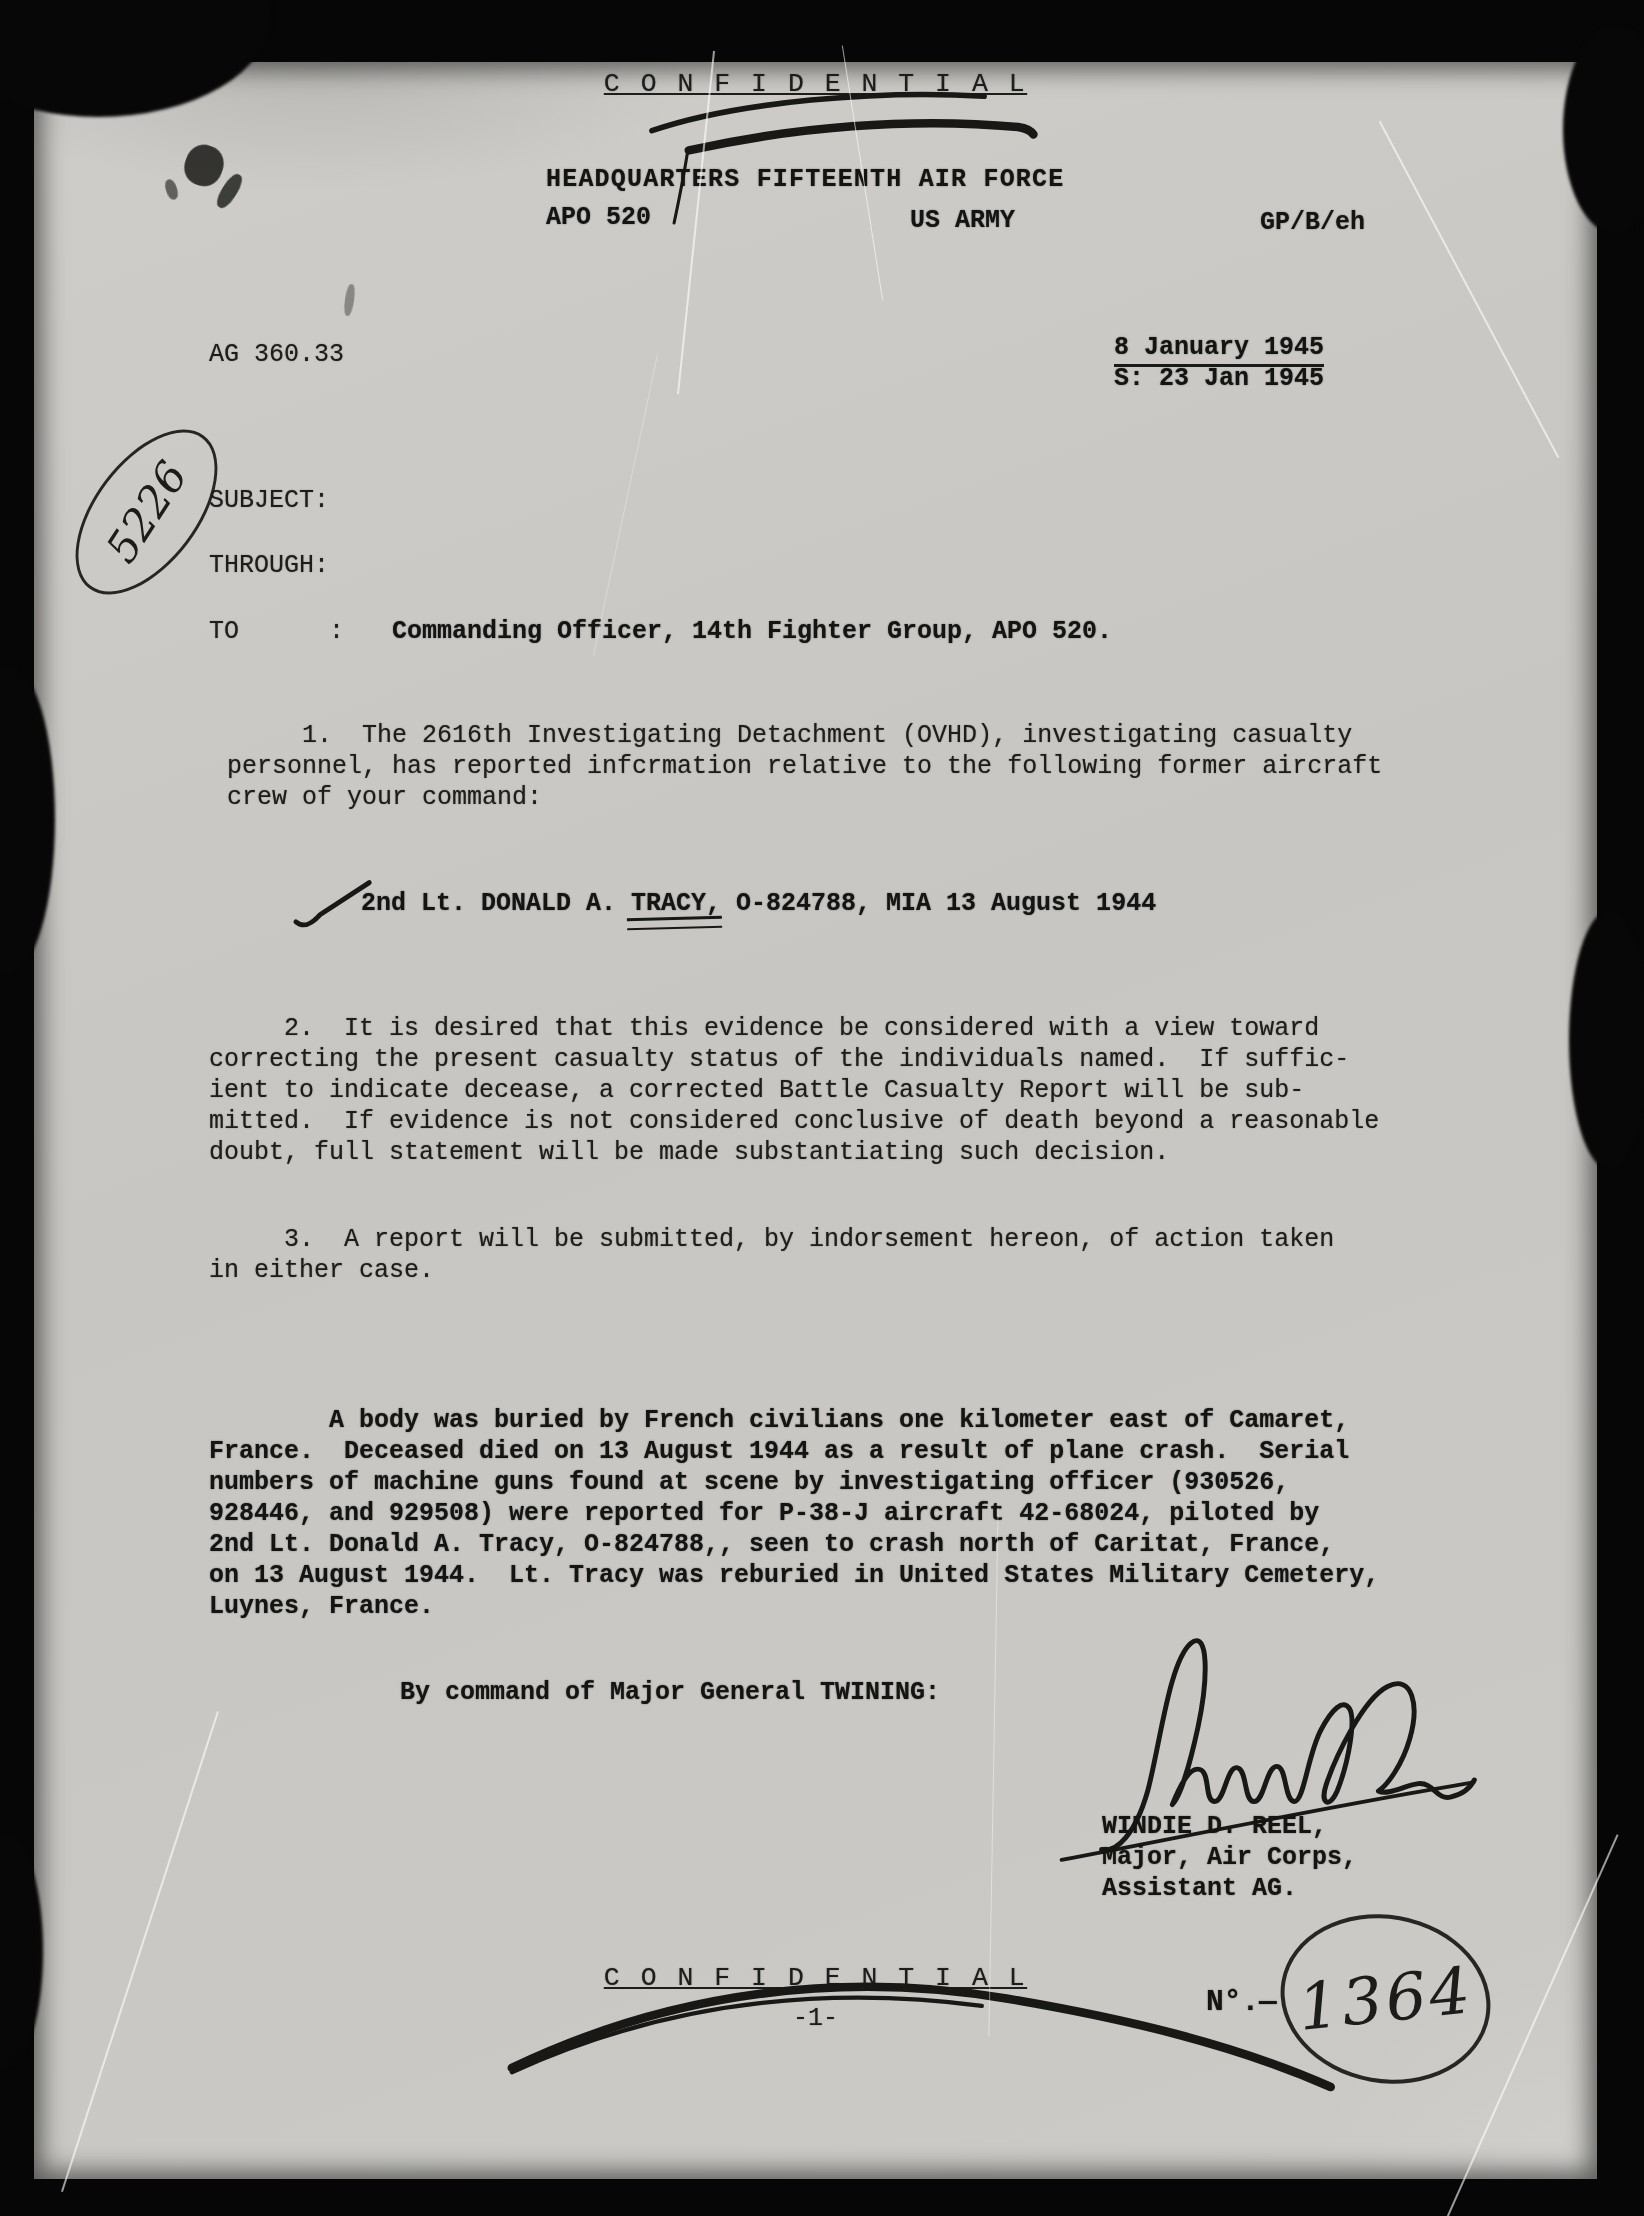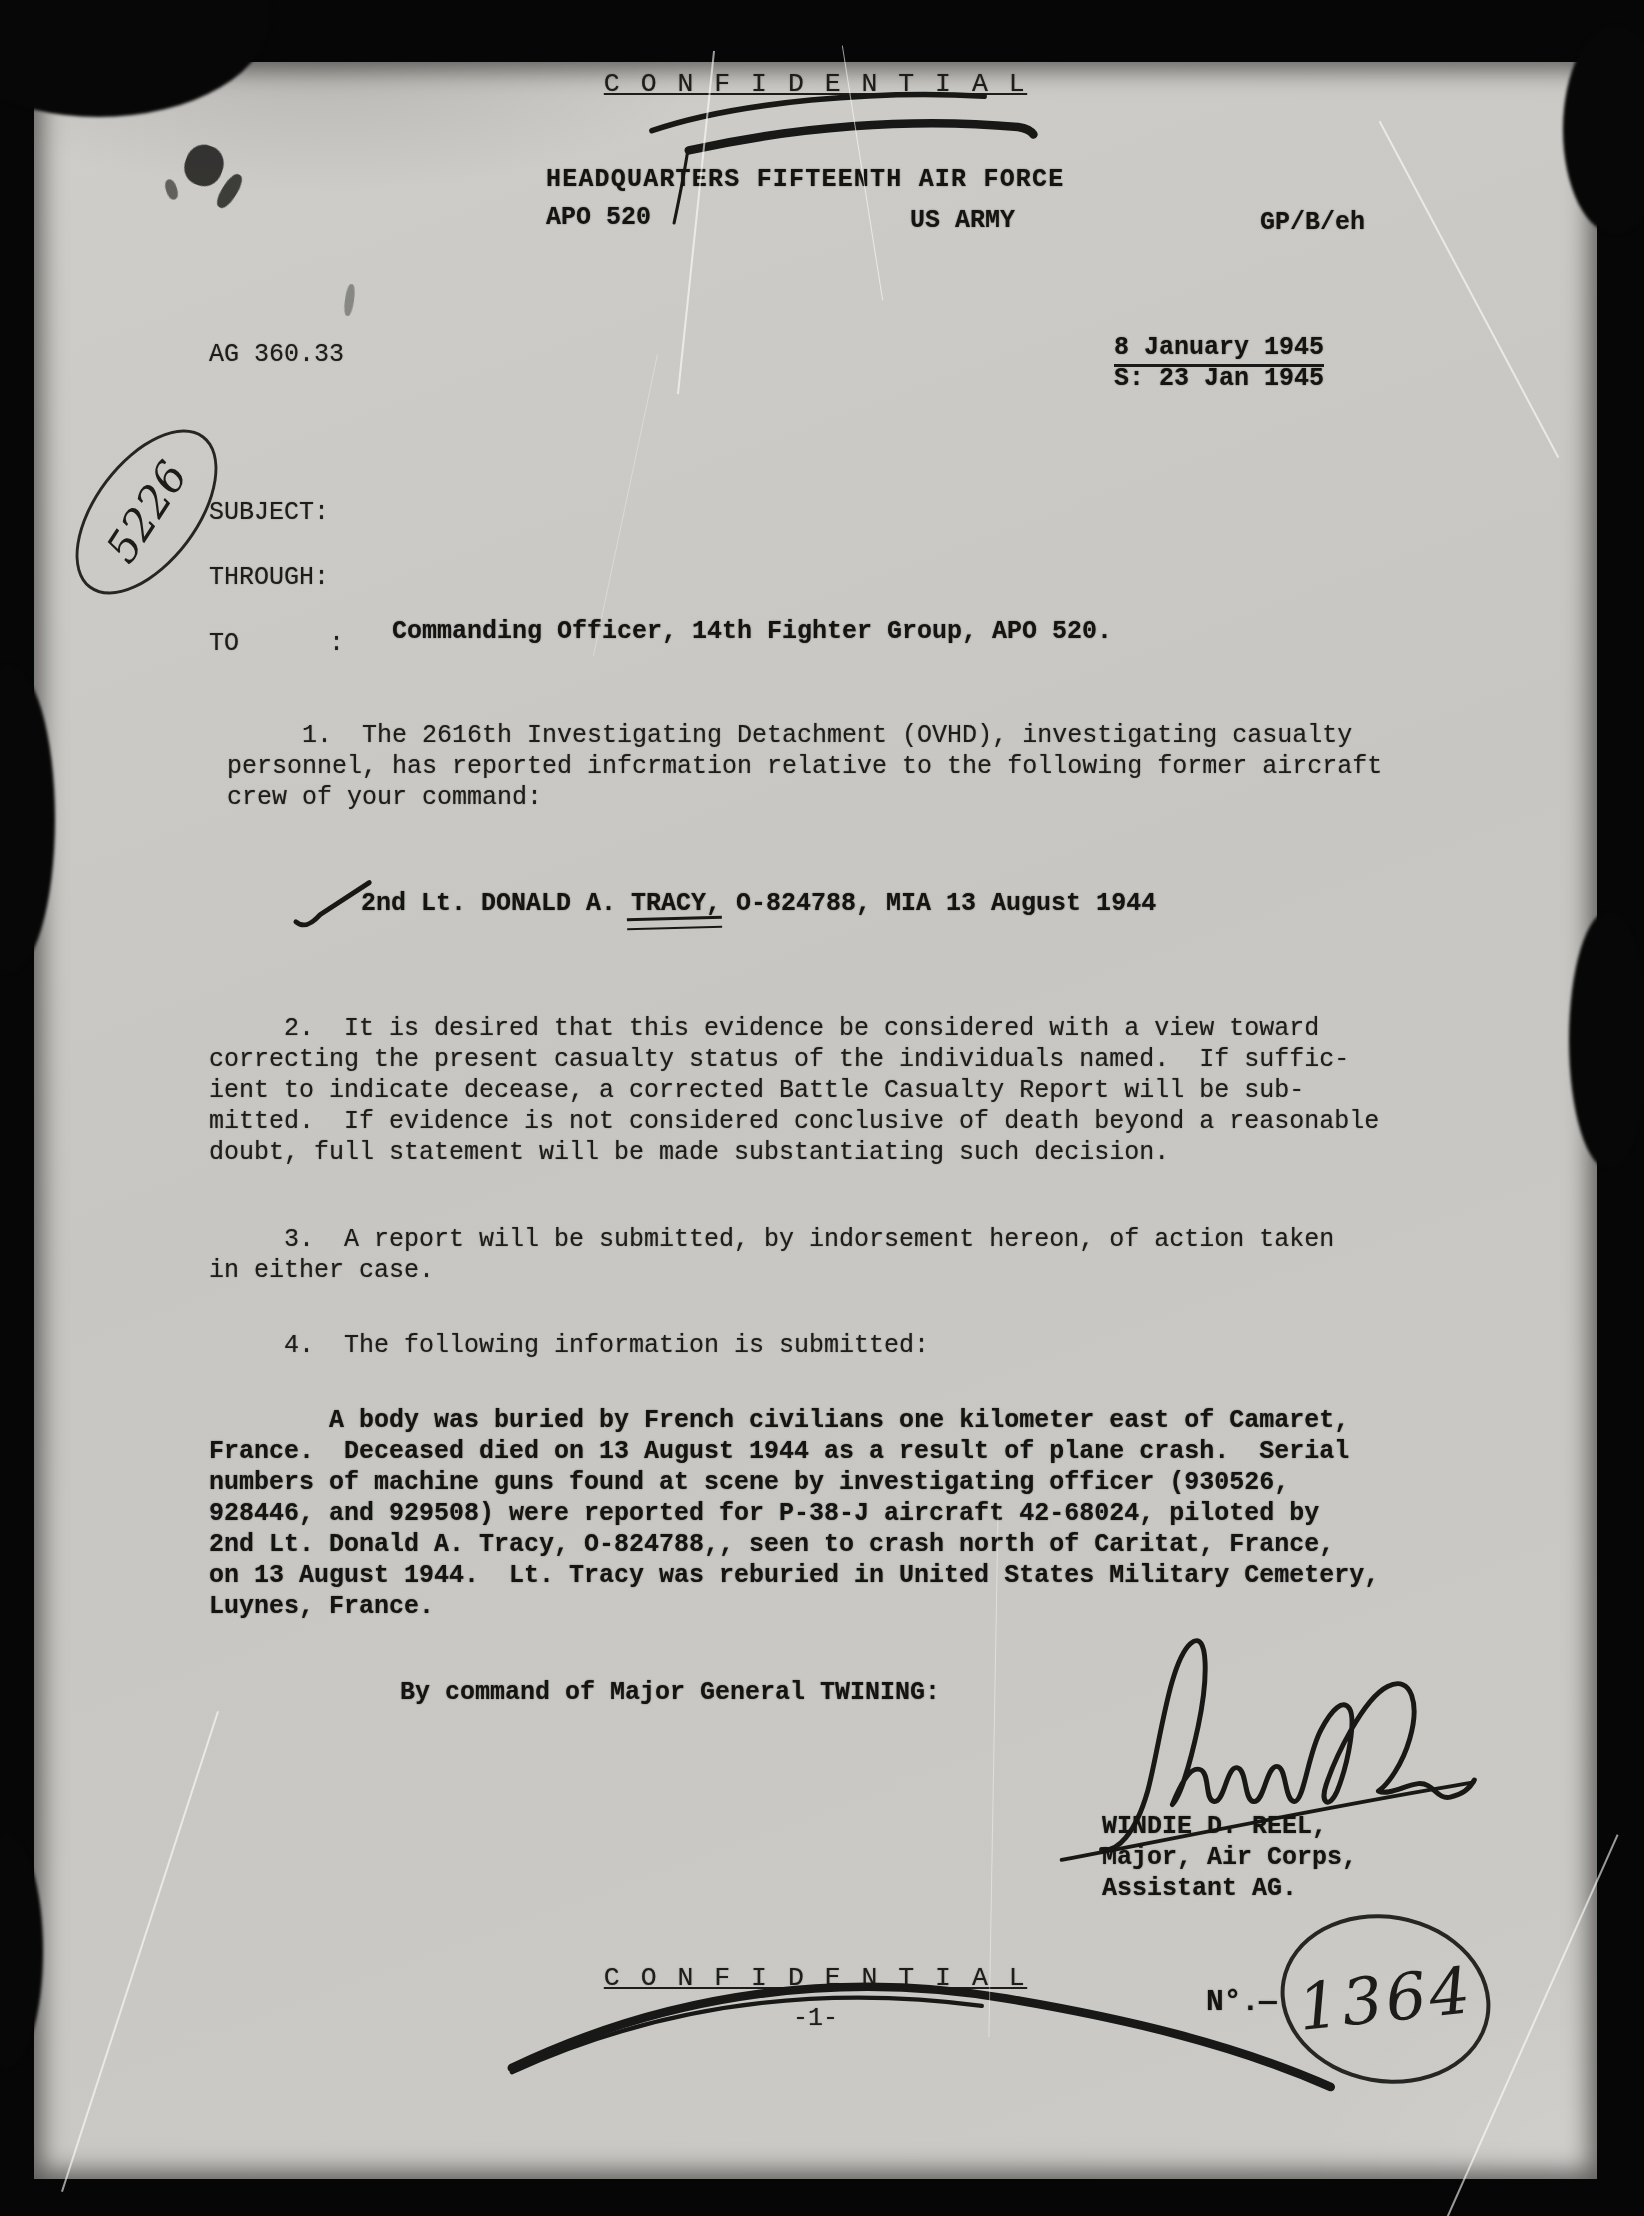--- a/index.html
+++ b/index.html
@@ -12,21 +12,21 @@
            linear-gradient(160deg,#cecdc9 0%,#c7c6c2 45%,#cbcac6 100%);
          box-shadow:0 0 24.6px 7.4px rgba(0,0,0,0.55) inset;}
   .txt{position:absolute;color:#1d1d1b;font-size:25px;line-height:31px;
        text-shadow:0 0 1.2px rgba(25,25,23,0.55);}
   .bold{font-weight:bold;color:#141412;text-shadow:0 0 1.5px rgba(15,15,13,0.6);}
   .lines{white-space:pre-wrap;width:1304px;}
   .center{left:0;width:100%;text-align:center;}
   .conf{font-size:26.5px;letter-spacing:2.5px;text-decoration:underline;}
   .udl{border-bottom:3.1px solid #1a1a18;padding-bottom:1.8px;}
   .row{display:flex;}
-  .row .lbl{width:161px;flex:0 0 161px;white-space:pre;margin-top:12px;}
+  .row .lbl{width:161px;flex:0 0 161px;white-space:pre;}
   .mia-name{position:relative;display:inline-block;}
   .mia-name::after{content:"";position:absolute;left:-3.7px;right:-1.2px;bottom:-9.8px;height:6.8px;
       border-top:3.1px solid #181816;border-bottom:2.5px solid #181816;transform:rotate(-1.5deg);}
   svg{position:absolute;overflow:visible;}
   .stroke{fill:none;stroke:#181816;stroke-linecap:round;stroke-linejoin:round;}
   .stamp{position:absolute;border:3.7px solid #262624;border-radius:50%;
          display:flex;align-items:center;justify-content:center;
          font-family:"DejaVu Serif",serif;font-style:italic;color:#1c1c1a;}
   .scratch{position:absolute;background:rgba(255,255,255,0.6);filter:blur(0.6px);}
   .blob{position:absolute;background:#070707;border-radius:50%;filter:blur(1.8px);}
@@ -81,21 +81,20 @@
     <span>2nd Lt. DONALD A. </span><span class="mia-name">TRACY,</span><span> O-824788, MIA 13 August 1944</span>
   </div>
 
   <div class="txt lines" style="left:175px;top:951px;">     2.  It is desired that this evidence be considered with a view toward
 correcting the present casualty status of the individuals named.  If suffic-
 ient to indicate decease, a corrected Battle Casualty Report will be sub-
 mitted.  If evidence is not considered conclusive of death beyond a reasonable
 doubt, full statement will be made substantiating such decision.</div>
   <div class="txt lines" style="left:175px;top:1162px;">     3.  A report will be submitted, by indorsement hereon, of action taken
 in either case.</div>
-  <div class="txt lines" style="left:175px;top:1268px;">     4.  The following information is submitted:</div>
 
   <div class="txt lines bold" style="left:175px;top:1343px;">        A body was buried by French civilians one kilometer east of Camaret,
 France.  Deceased died on 13 August 1944 as a result of plane crash.  Serial
 numbers of machine guns found at scene by investigating officer (930526,
 928446, and 929508) were reported for P-38-J aircraft 42-68024, piloted by
 2nd Lt. Donald A. Tracy, O-824788,, seen to crash north of Caritat, France,
 on 13 August 1944.  Lt. Tracy was reburied in United States Military Cemetery,
 Luynes, France.</div>
 
   <div class="txt bold" style="left:366px;top:1615px;">By command of Major General TWINING:</div>

